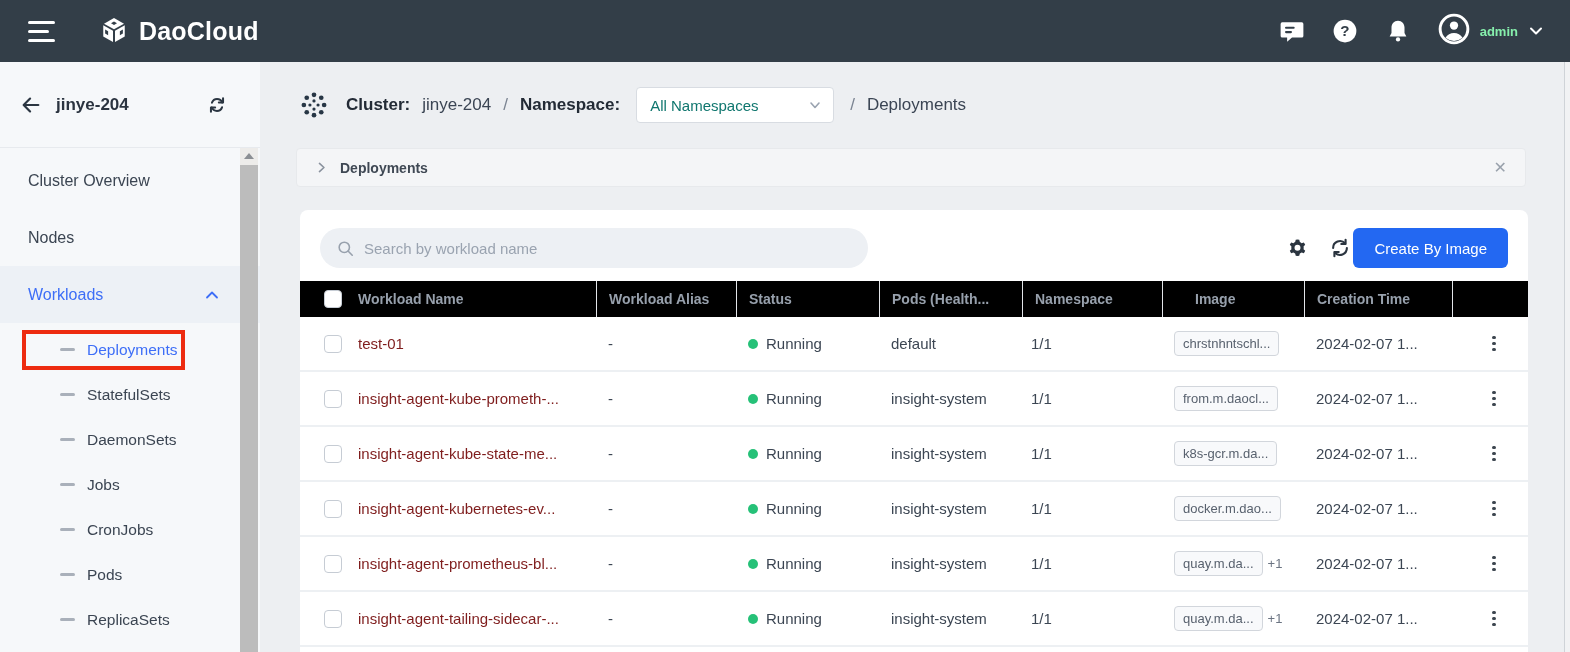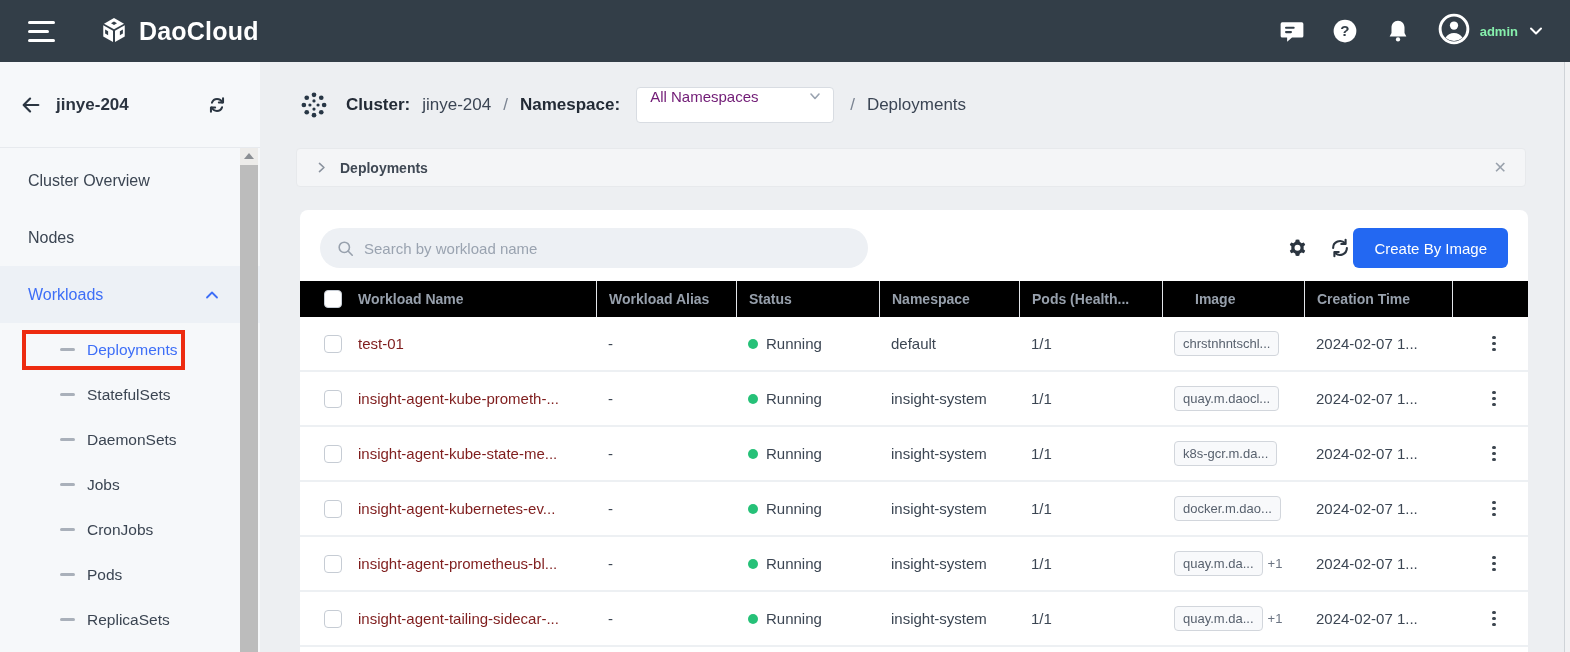--- a/index.html
+++ b/index.html
@@ -73,22 +73,22 @@
   
   .main{ position:absolute; left:260px; top:62px; right:0; bottom:0;}
   .crumbs{
     height:86px; display:flex; align-items:center; padding-left:38px; gap:12px;
     font-size:17px; color:#3b4554;
   }
   .crumb-label{ font-weight:bold; color:#232b36;}
   .crumb-sep{ color:#7b8492;}
   .ns-select{
     width:198px; height:36px; background:#fff; border:1px solid #d8dce2; border-radius:4px;
-    display:flex; padding:0 10px 0 13px; cursor:pointer;
-    font-size:15px; color:#701a75; margin:0 4px;
+    display:flex; align-items:center; padding:0 10px 0 13px; cursor:pointer;
+    font-size:15px; color:#0f766e; margin:0 4px;
   }
   .ns-select .chev{ margin-left:auto;}
 
   .collapse-panel{
     position:absolute; left:36px; right:44px; top:86px; height:39px;
     background:#f4f5f7; border:1px solid #e7e9ec; border-radius:4px;
     display:flex; align-items:center; padding:0 18px;
   }
   .collapse-panel .p-title{ font-size:14px; font-weight:600; color:#3f4854; margin-left:12px;}
   .collapse-panel .p-close{
@@ -352,22 +352,22 @@
       </div>
     </div>
 
     <div class="thead">
       <div class="th c-check">
           <span class="checkbox"></span>
         </div>
       <div class="th c-name">Workload Name</div>
       <div class="th c-alias sep">Workload Alias</div>
       <div class="th c-status sep">Status</div>
+      <div class="th c-pods sep">Pods (Health...</div>
       <div class="th c-ns sep">Namespace</div>
-      <div class="th c-pods sep">Pods (Health...</div>
       <div class="th c-img sep">Image</div>
       <div class="th c-time sep">Creation Time</div>
       <div class="th c-act sep"></div>
     </div>
     <div id="tbody">
         <div class="trow">
           <div class="td c-check">
             <span class="checkbox"></span>
           </div>
           <div class="td c-name">
@@ -400,21 +400,21 @@
             <span class="wl-name">insight-agent-kube-prometh-...</span>
           </div>
           <div class="td c-alias">-</div>
           <div class="td c-status">
             <span class="dot"></span>
             <span>Running</span>
           </div>
           <div class="td c-ns">insight-system</div>
           <div class="td c-pods">1/1</div>
           <div class="td c-img">
-            <span class="chip">quay.m.daocl...</span>
+            <span class="chip">from.m.daocl...</span>
           </div>
           <div class="td c-time">2024-02-07 1...</div>
           <div class="td c-act">
             <button class="kebab">
               <i></i>
               <i></i>
               <i></i>
             </button>
           </div>
         </div>

